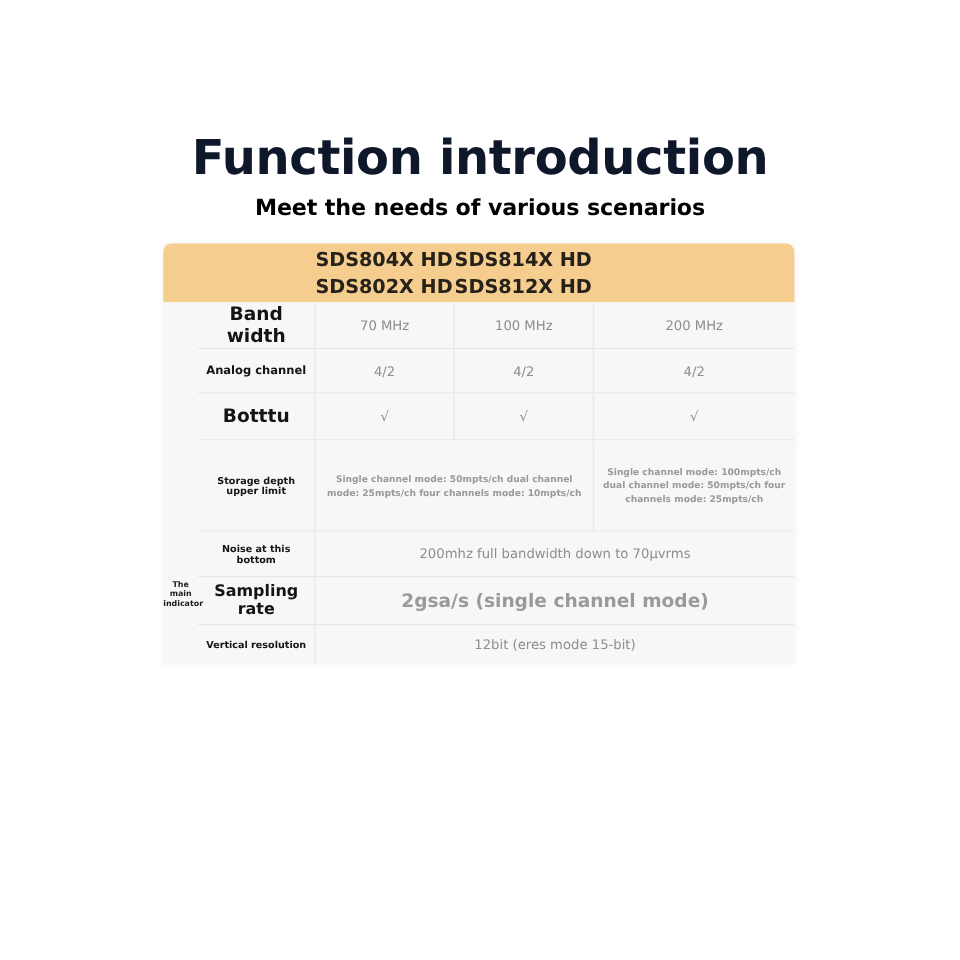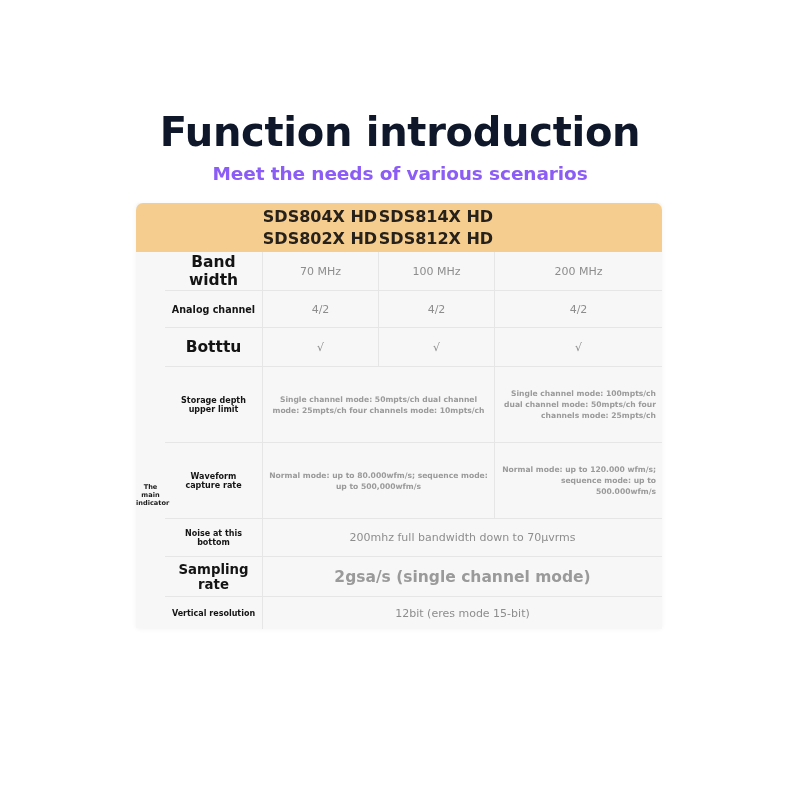--- a/index.html
+++ b/index.html
@@ -33,21 +33,21 @@
     font-weight: 700;
     color: #0f172a;
     letter-spacing: -0.3px;
     line-height: 1.12;
     margin: 0;
   }
   .sub-title {
     margin: 8px 0 0 0;
     font-size: 18.5px;
     font-weight: 700;
-    color: #8b5cf6;
+    color: #000000;
     letter-spacing: -0.1px;
   }
 
   
   .card {
     position: absolute;
     left: 136px;
     top: 203px;
     width: 526px;
     background: #f7f7f7;
@@ -128,21 +128,21 @@
   }
   .cell.label {
     width: 97px;
     flex: none;
     border-left: none;
     color: #141414;
     font-weight: 700;
   }
   .cell.v1 { width: 116px; flex: none; }
   .cell.v2 { width: 116px; flex: none; }
-  .cell.v3 { width: 168px; flex: none; text-align: right; }
+  .cell.v3 { width: 168px; flex: none; }
   .cell.v12 { width: 232px; flex: none; }
   .cell.vall { width: 400px; flex: none; }
 
   .val { color: #9a9a9a; }
 
   
   .sz-xl { font-size: 15.5px; font-weight: 700; }
   .sz-lg { font-size: 13.3px; font-weight: 700; }
   .sz-md { font-size: 9.6px; font-weight: 700; }
   .sz-sm { font-size: 8.0px; font-weight: 700; }
@@ -215,30 +215,20 @@
           <div class="cell label sz-sm">
             <div>
               <div>Storage depth</div>
               <div>upper limit</div>
             </div>
           </div>
           <div class="cell v12 val sz-xs">Single channel mode: 50mpts/ch dual channel mode: 25mpts/ch four channels mode: 10mpts/ch</div>
           <div class="cell v3 val sz-xs">Single channel mode: 100mpts/ch dual channel mode: 50mpts/ch four channels mode: 25mpts/ch</div>
         </div>
 
-        <div class="row h-wave">
-          <div class="cell label sz-sm">
-            <div>
-              <div>Waveform</div>
-              <div>capture rate</div>
-            </div>
-          </div>
-          <div class="cell v12 val sz-xs">Normal mode: up to 80.000wfm/s; sequence mode: up to 500,000wfm/s</div>
-          <div class="cell v3 val sz-xs">Normal mode: up to 120.000 wfm/s; sequence mode: up to 500.000wfm/s</div>
-        </div>
 
         <div class="row h-noise">
           <div class="cell label sz-sm">Noise at this bottom</div>
           <div class="cell vall val sz-tick">200mhz full bandwidth down to 70µvrms</div>
         </div>
 
         <div class="row h-samp">
           <div class="cell label sz-lg">Sampling rate</div>
           <div class="cell vall val sz-xl">2gsa/s (single channel mode)</div>
         </div>

